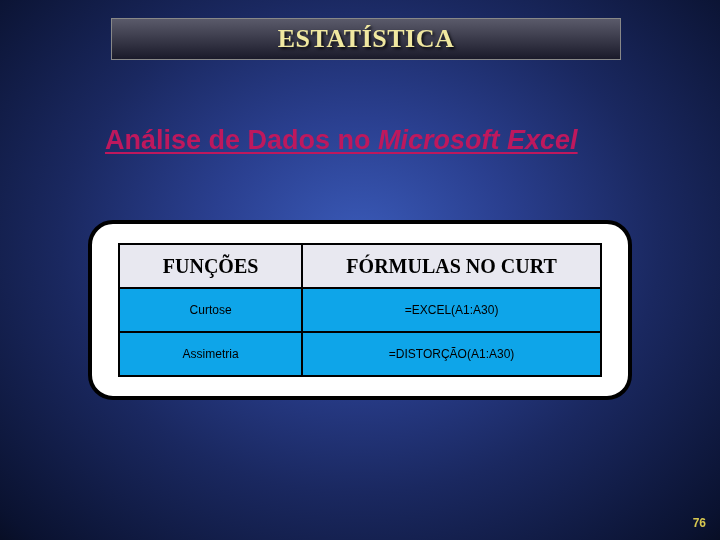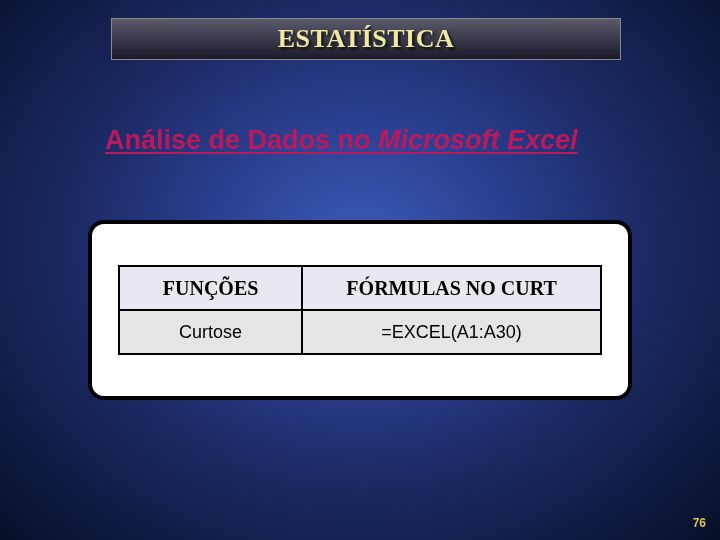--- a/index.html
+++ b/index.html
@@ -44,21 +44,21 @@
   }
   .subtitle .italic { font-style: italic; }
   .table-card {
     position: absolute;
     top: 220px;
     left: 88px;
     width: 544px;
     height: 180px;
     background: #fff;
     border: 4px solid #000;
-    border-radius: 16px;
+    border-radius: 25px;
     display: flex;
     align-items: center;
     justify-content: center;
     padding: 18px 26px;
   }
   table {
     border-collapse: collapse;
     width: 100%;
   }
   th, td {
@@ -67,23 +67,23 @@
     vertical-align: middle;
     height: 44px;
   }
   th {
     background: #e8e8f0;
     font-family: "Times New Roman", Times, serif;
     font-weight: bold;
     font-size: 20px;
   }
   td {
-    background: #e5e5e5;
+    background: #0ea5e9;
     font-family: Verdana, Geneva, sans-serif;
-    font-size: 18px;
+    font-size: 12px;
   }
   .col-func { width: 38%; }
   .col-form { width: 62%; }
   .page-num {
     position: absolute;
     bottom: 10px;
     right: 14px;
     font-family: Verdana, sans-serif;
     font-weight: bold;
     font-size: 12px;
@@ -108,17 +108,21 @@
       <tr>
         <th class="col-func">FUNÇÕES</th>
         <th class="col-form">FÓRMULAS NO CURT</th>
       </tr>
     </thead>
     <tbody>
       <tr>
         <td>Curtose</td>
         <td>=EXCEL(A1:A30)</td>
       </tr>
+      <tr>
+        <td>Assimetria</td>
+        <td>=DISTORÇÃO(A1:A30)</td>
+      </tr>
     </tbody>
   </table>
 </div>
 
 <div class="page-num">76</div>
 
 </body></html>

